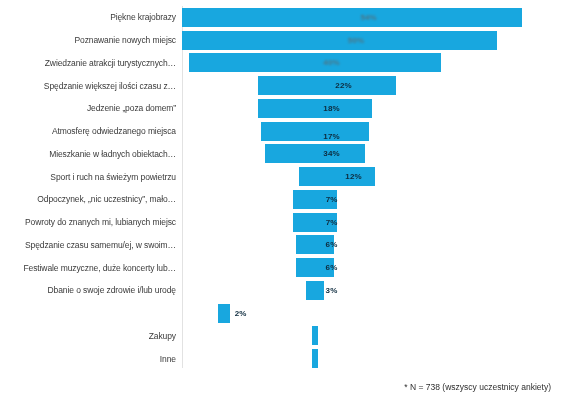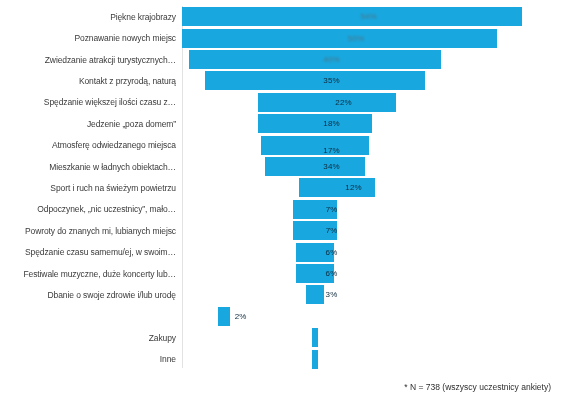--- a/index.html
+++ b/index.html
@@ -63,21 +63,21 @@
   .bar {
     background: #18A7DF;
     height: 19px;
     display: flex;
     align-items: center;
     justify-content: center;
     box-sizing: border-box;
   }
   .bar-value {
     font-size: 8px;
-    font-weight: normal;
+    font-weight: bold;
     color: #0d2b3e;
     letter-spacing: 0.1px;
     padding-left: 33px;
   }
   .bar-value.obscured {
     color: #7a4a3a;
     opacity: 0.55;
     filter: blur(0.9px);
   }
   .axis-line {
@@ -123,28 +123,20 @@
         </div>
         <div class="row">
           <div class="cat-label">Zwiedzanie atrakcji turystycznych…</div>
           <div class="bar-area">
             <div class="bar" style="width: 252px;">
               <span class="bar-value obscured">40%</span>
             </div>
           </div>
         </div>
         <div class="row">
-          <div class="cat-label">Kontakt z przyrodą, naturą</div>
-          <div class="bar-area">
-            <div class="bar" style="width: 220.5px;">
-              <span class="bar-value">35%</span>
-            </div>
-          </div>
-        </div>
-        <div class="row">
           <div class="cat-label">Spędzanie większej ilości czasu z…</div>
           <div class="bar-area">
             <div class="bar" style="width: 138.6px; margin-left: 24px;">
               <span class="bar-value">22%</span>
             </div>
           </div>
         </div>
         <div class="row">
           <div class="cat-label">Jedzenie „poza domem”</div>
           <div class="bar-area">

